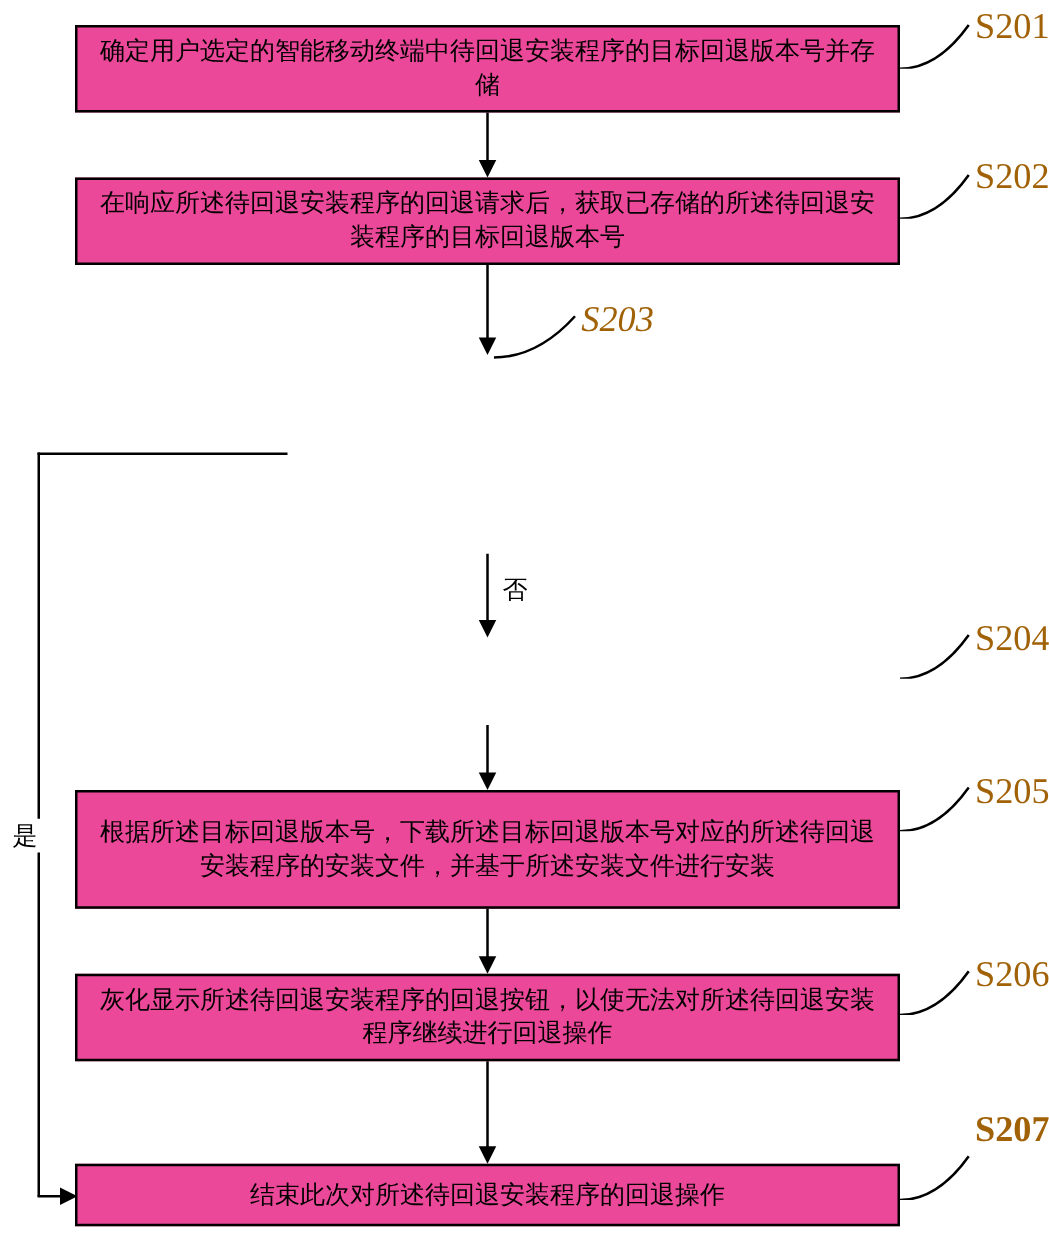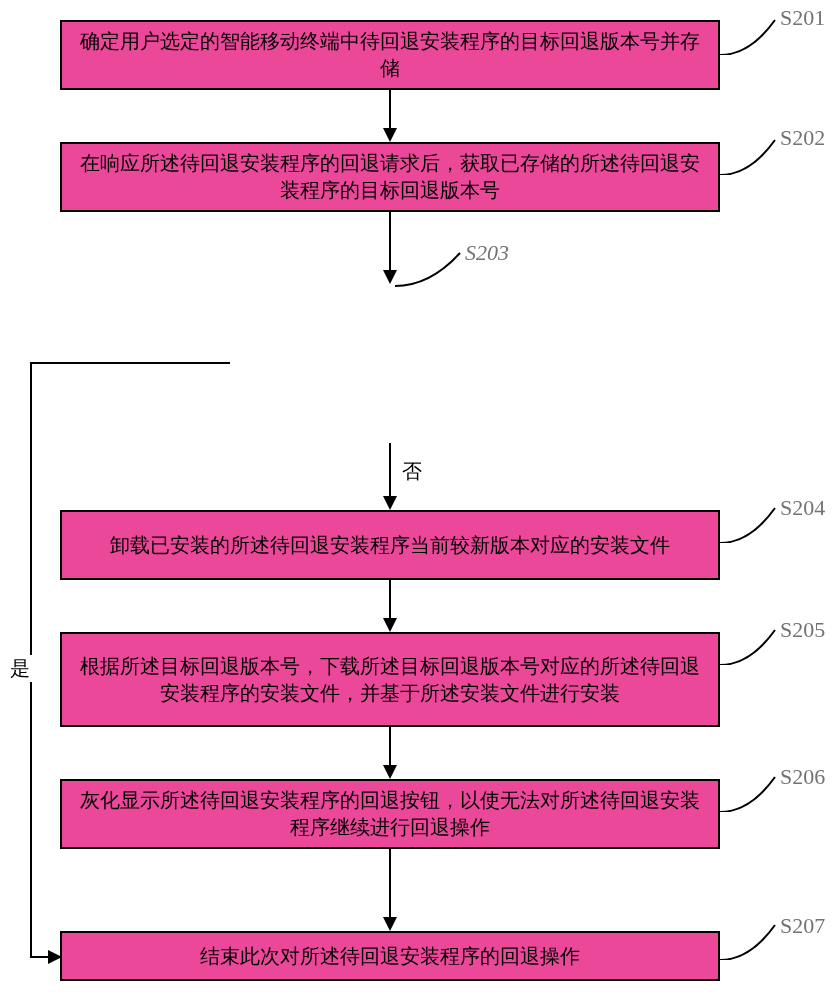--- a/index.html
+++ b/index.html
@@ -22,22 +22,22 @@
       display: flex;
       align-items: center;
       justify-content: center;
       text-align: center;
       padding: 6px 12px;
       font-size: 20px;
       line-height: 1.35;
     }
     .label {
       position: absolute;
-      font-size: 22px;
-      color: #737373;
+      font-size: 29px;
+      color: #a16207;
     }
     .diamond-wrap {
       position: absolute;
     }
     .diamond-text {
       position: absolute;
       display: flex;
       align-items: center;
       justify-content: center;
       text-align: center;
@@ -110,23 +110,20 @@
   <div class="arrow-line" style="left:389px; top:443px; width:2px; height:55px;"></div>
   <div class="edge-label" style="left:400px; top:458px;">否</div>
   <div class="arrow-head down" style="left:383px; top:496px;"></div>
 
   <div class="arrow-line" style="left:30px; top:362px; width:200px; height:2px;"></div>
   <div class="arrow-line" style="left:30px; top:362px; width:2px; height:595px;"></div>
   <div class="arrow-line" style="left:30px; top:956px; width:20px; height:2px;"></div>
   <div class="arrow-head right" style="left:48px; top:950px;"></div>
   <div class="edge-label" style="left:8px; top:655px;">是</div>
 
-  <div class="box" style="left:60px; top:510px; width:660px; height:70px;">
-    <span>卸载已安装的所述待回退安装程序当前较新版本对应的安装文件</span>
-  </div>
   <svg class="curve" style="left:720px; top:503px; width:60px; height:40px;">
     <path d="M0 40 Q 30 40 55 5" stroke="#000" stroke-width="2" fill="none"></path>
   </svg>
   <div class="label" style="left:780px; top:495px;">S204</div>
 
   <div class="arrow-line" style="left:389px; top:580px; width:2px; height:40px;"></div>
   <div class="arrow-head down" style="left:383px; top:618px;"></div>
 
   <div class="box" style="left:60px; top:632px; width:660px; height:95px;">
     <span>根据所述目标回退版本号，下载所述目标回退版本号对应的所述待回退安装程序的安装文件，并基于所述安装文件进行安装</span>
@@ -149,15 +146,15 @@
 
   <div class="arrow-line" style="left:389px; top:849px; width:2px; height:70px;"></div>
   <div class="arrow-head down" style="left:383px; top:917px;"></div>
 
   <div class="box" style="left:60px; top:931px; width:660px; height:50px;">
     <span>结束此次对所述待回退安装程序的回退操作</span>
   </div>
   <svg class="curve" style="left:720px; top:920px; width:60px; height:40px;">
     <path d="M0 40 Q 30 40 55 5" stroke="#000" stroke-width="2" fill="none"></path>
   </svg>
-  <div class="label" style="left:780px; top:913px;">S207</div>
+  <div class="label" style="left:780px; top:888px;font-weight:bold;">S207</div>
 
 </div>
 
 </body></html>

